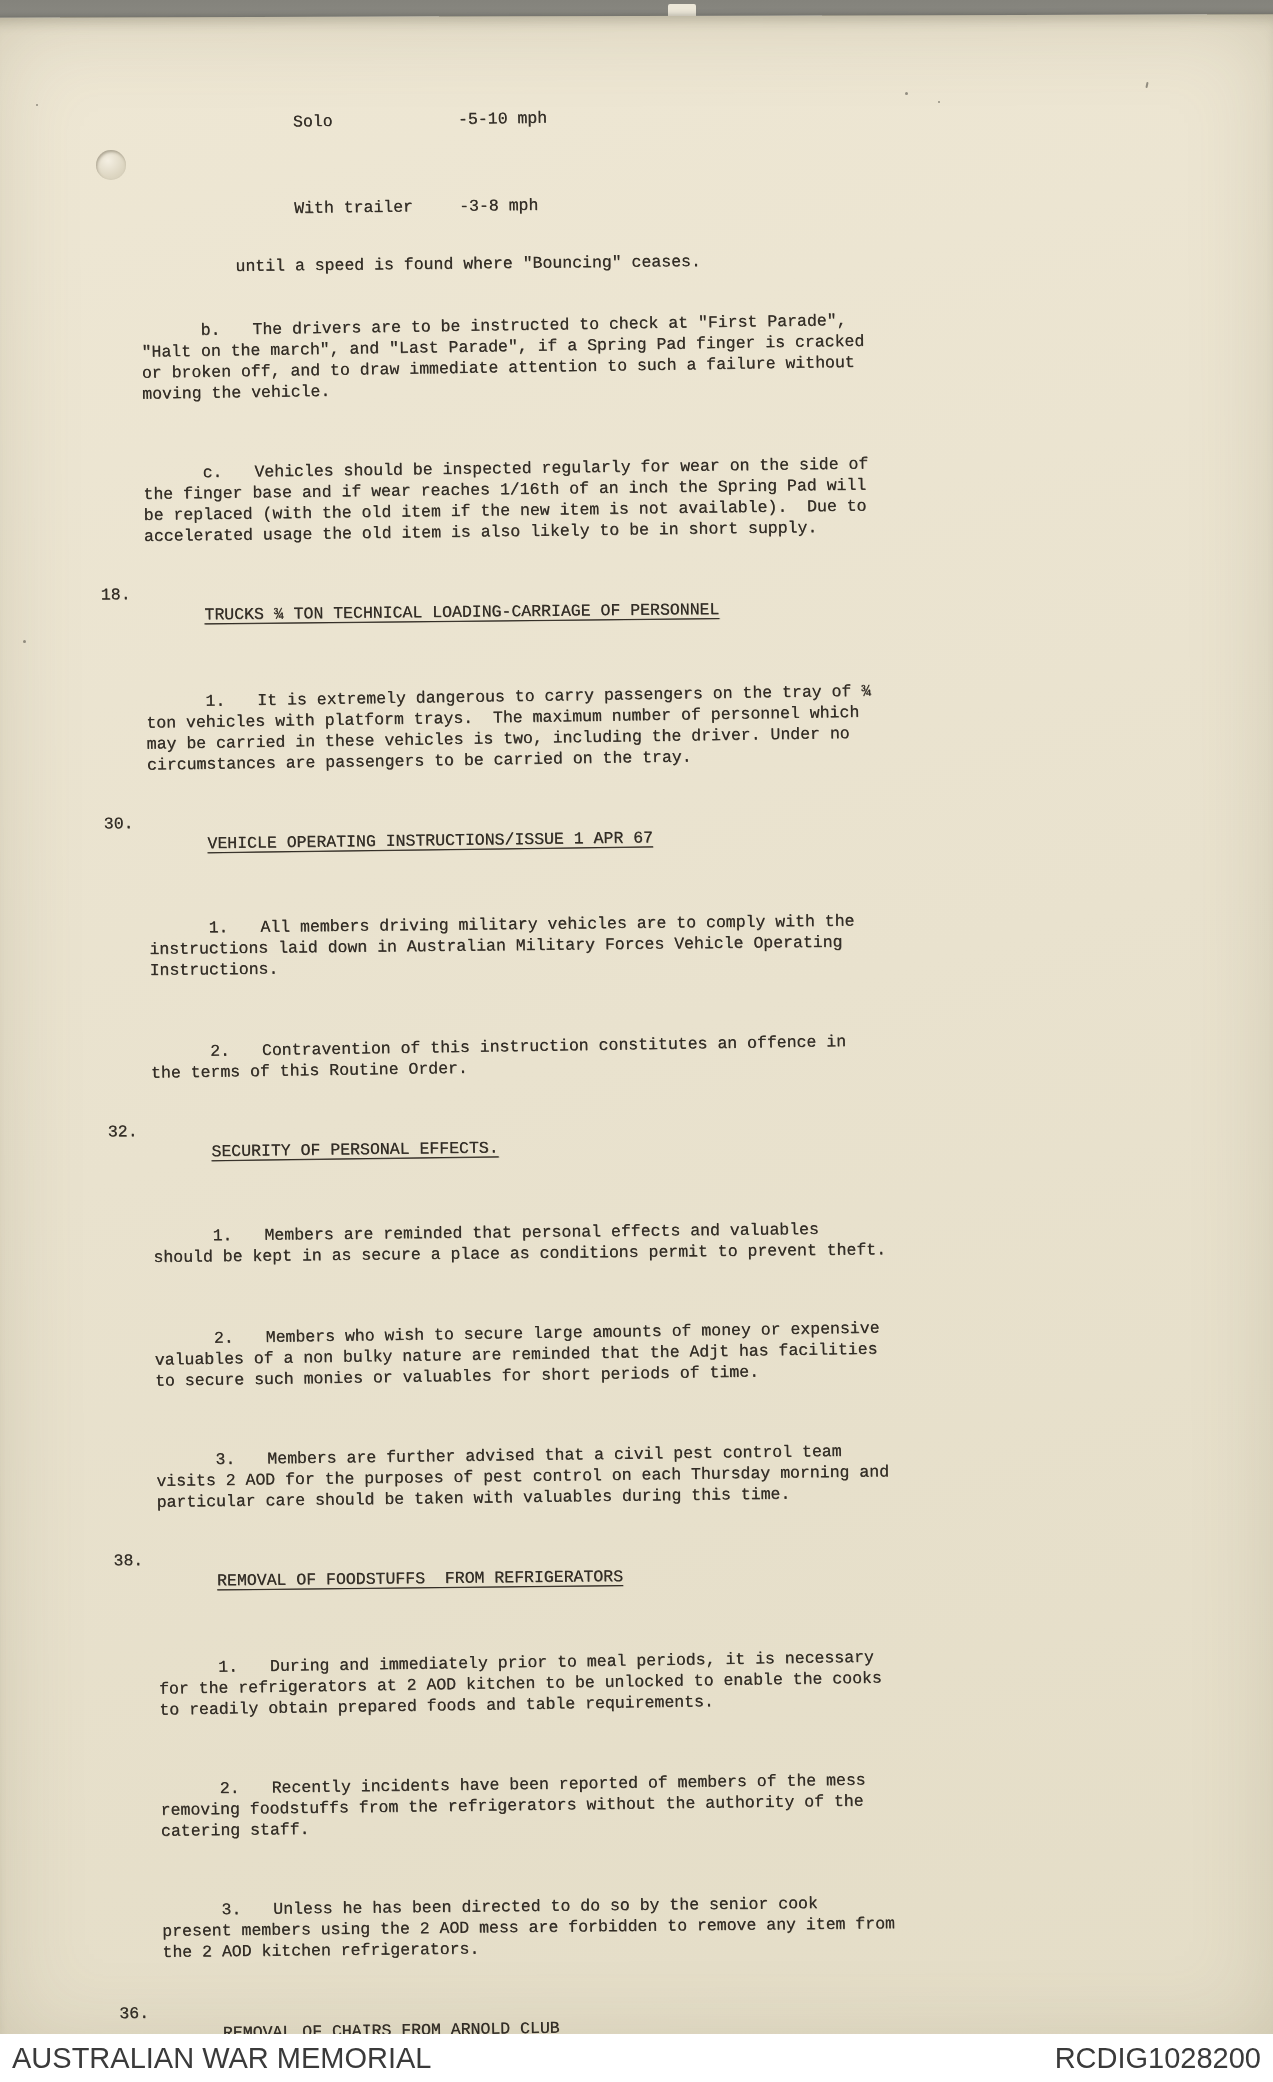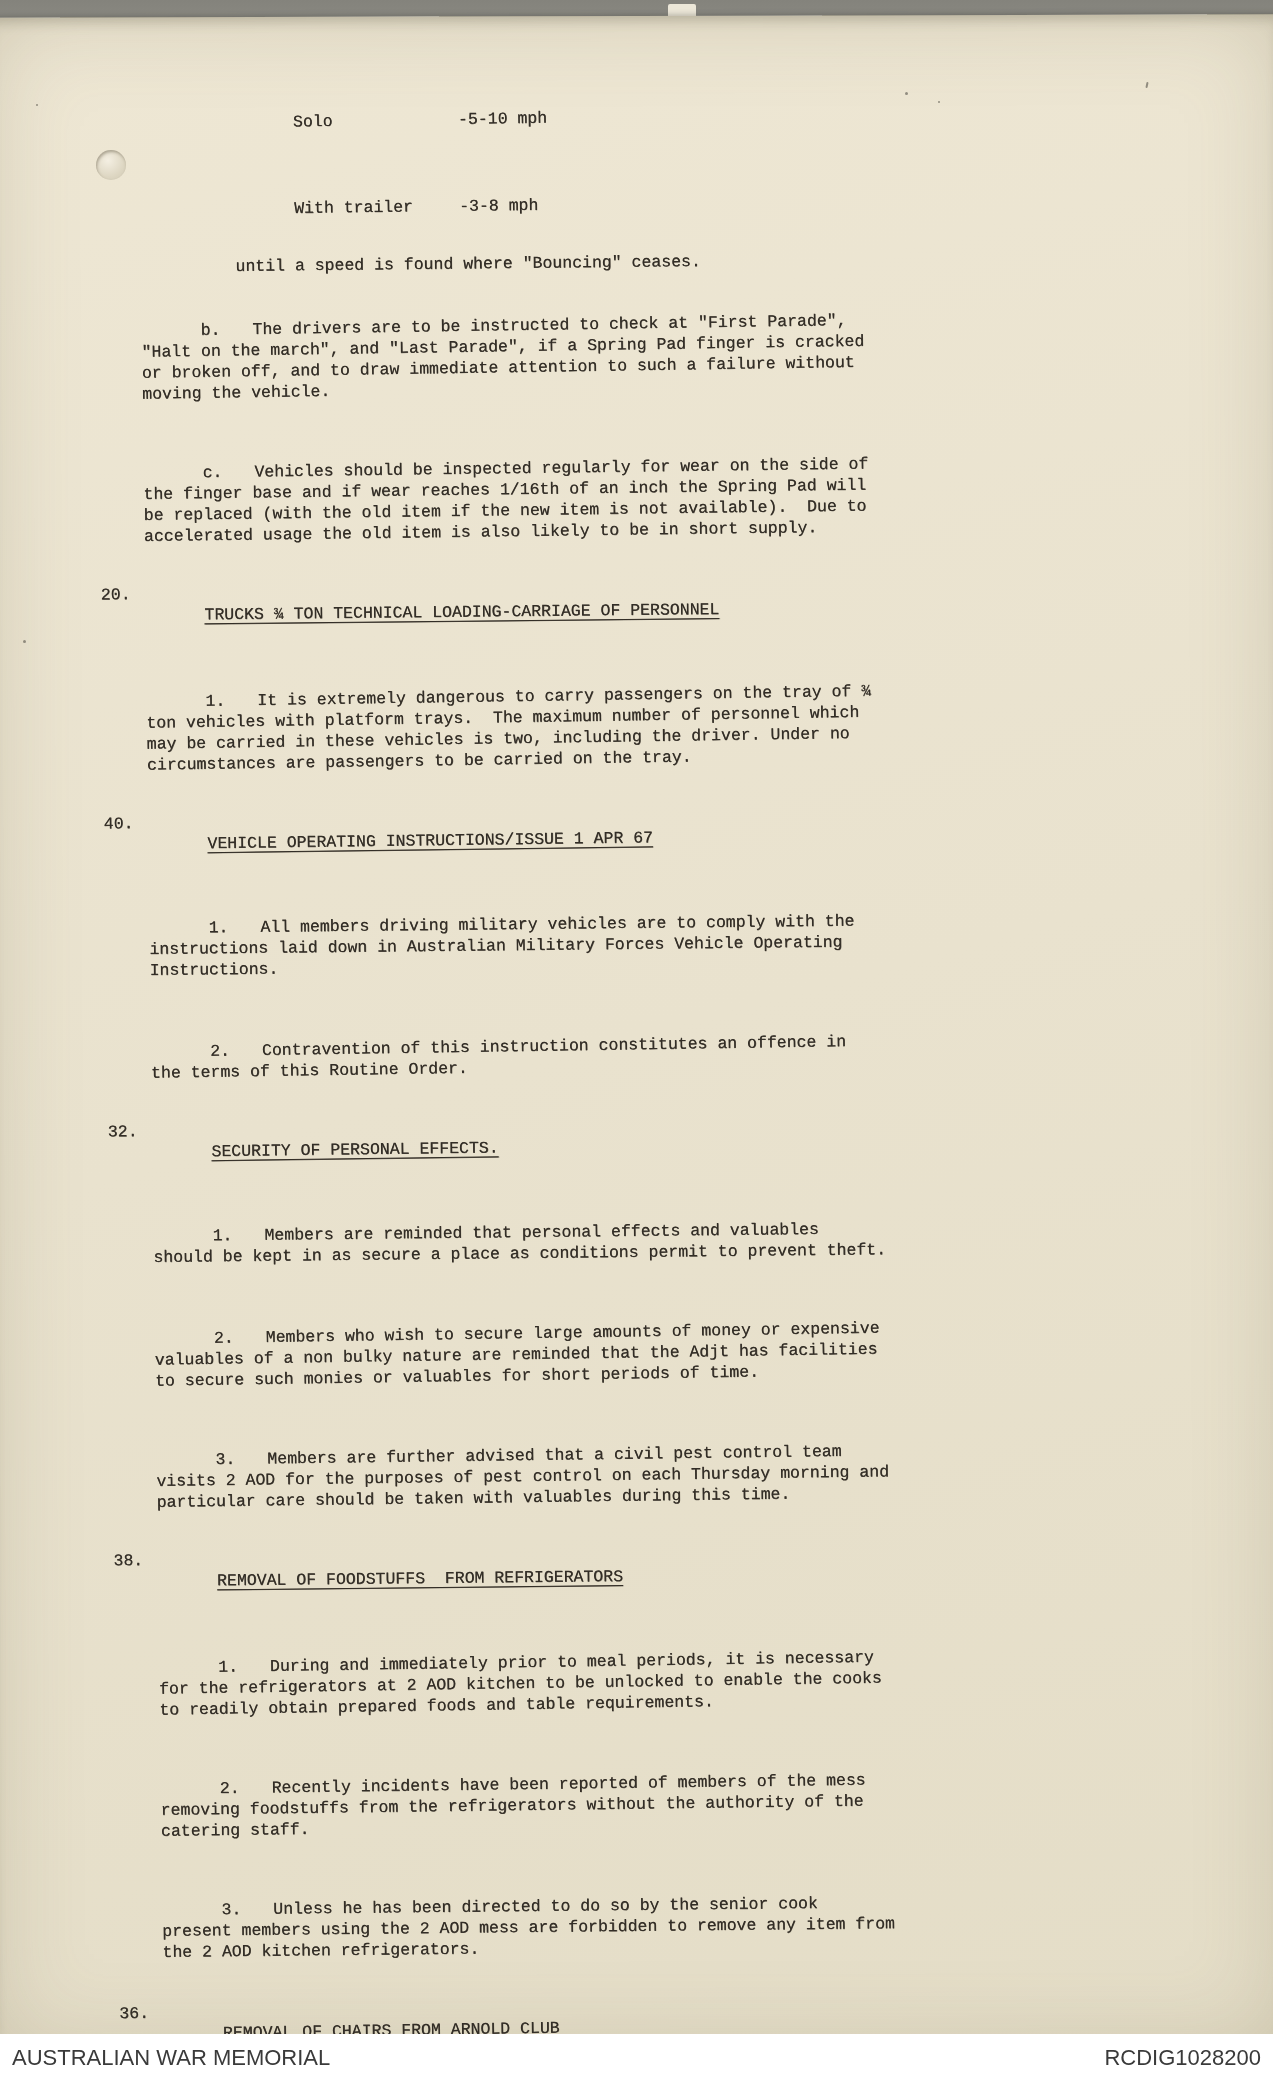--- a/index.html
+++ b/index.html
@@ -92,21 +92,21 @@
   .footer {
     position: absolute;
     left: 0; right: 0; bottom: 0;
     height: 48px;
     background: #ffffff;
     display: flex;
     align-items: center;
     justify-content: space-between;
     padding: 1px 12px;
     font-family: "Liberation Sans", sans-serif;
-    font-size: 22px;
+    font-size: 29px;
     color: #3a3a3a;
     z-index: 10;
   }
 </style>
 </head>
 <body>
 
 <div class="canvas">
   <div class="top-tab"></div>
 
@@ -130,28 +130,28 @@
     <div class="speed-note">until a speed is found where "Bouncing" ceases.</div>
 
     <p class="para">
       <span class="plabel">b.</span><span>The drivers are to be instructed to check at "First Parade", "Halt on the march", and "Last Parade", if a Spring Pad finger is cracked or broken off, and to draw immediate attention to such a failure without moving the vehicle.</span>
     </p>
     <p class="para">
       <span class="plabel">c.</span><span>Vehicles should be inspected regularly for wear on the side of the finger base and if wear reaches 1/16th of an inch the Spring Pad will be replaced (with the old item if the new item is not available).  Due to accelerated usage the old item is also likely to be in short supply.</span>
     </p>
 
     <div class="section-head">
-      <span class="sec-num">20.</span><span class="sec-title">TRUCKS ¾ TON TECHNICAL LOADING-CARRIAGE OF PERSONNEL</span>
+      <span class="sec-num">18.</span><span class="sec-title">TRUCKS ¾ TON TECHNICAL LOADING-CARRIAGE OF PERSONNEL</span>
     </div>
     <p class="para">
       <span class="plabel">1.</span><span>It is extremely dangerous to carry passengers on the tray of ¾ ton vehicles with platform trays.  The maximum number of personnel which may be carried in these vehicles is two, including the driver. Under no circumstances are passengers to be carried on the tray.</span>
     </p>
 
     <div class="section-head">
-      <span class="sec-num">40.</span><span class="sec-title">VEHICLE OPERATING INSTRUCTIONS/ISSUE 1 APR 67</span>
+      <span class="sec-num">30.</span><span class="sec-title">VEHICLE OPERATING INSTRUCTIONS/ISSUE 1 APR 67</span>
     </div>
     <p class="para">
       <span class="plabel">1.</span><span>All members driving military vehicles are to comply with the instructions laid down in Australian Military Forces Vehicle Operating Instructions.</span>
     </p>
     <p class="para">
       <span class="plabel">2.</span><span>Contravention of this instruction constitutes an offence in the terms of this Routine Order.</span>
     </p>
 
     <div class="section-head">
       <span class="sec-num">32.</span><span class="sec-title">SECURITY OF PERSONAL EFFECTS.</span>

